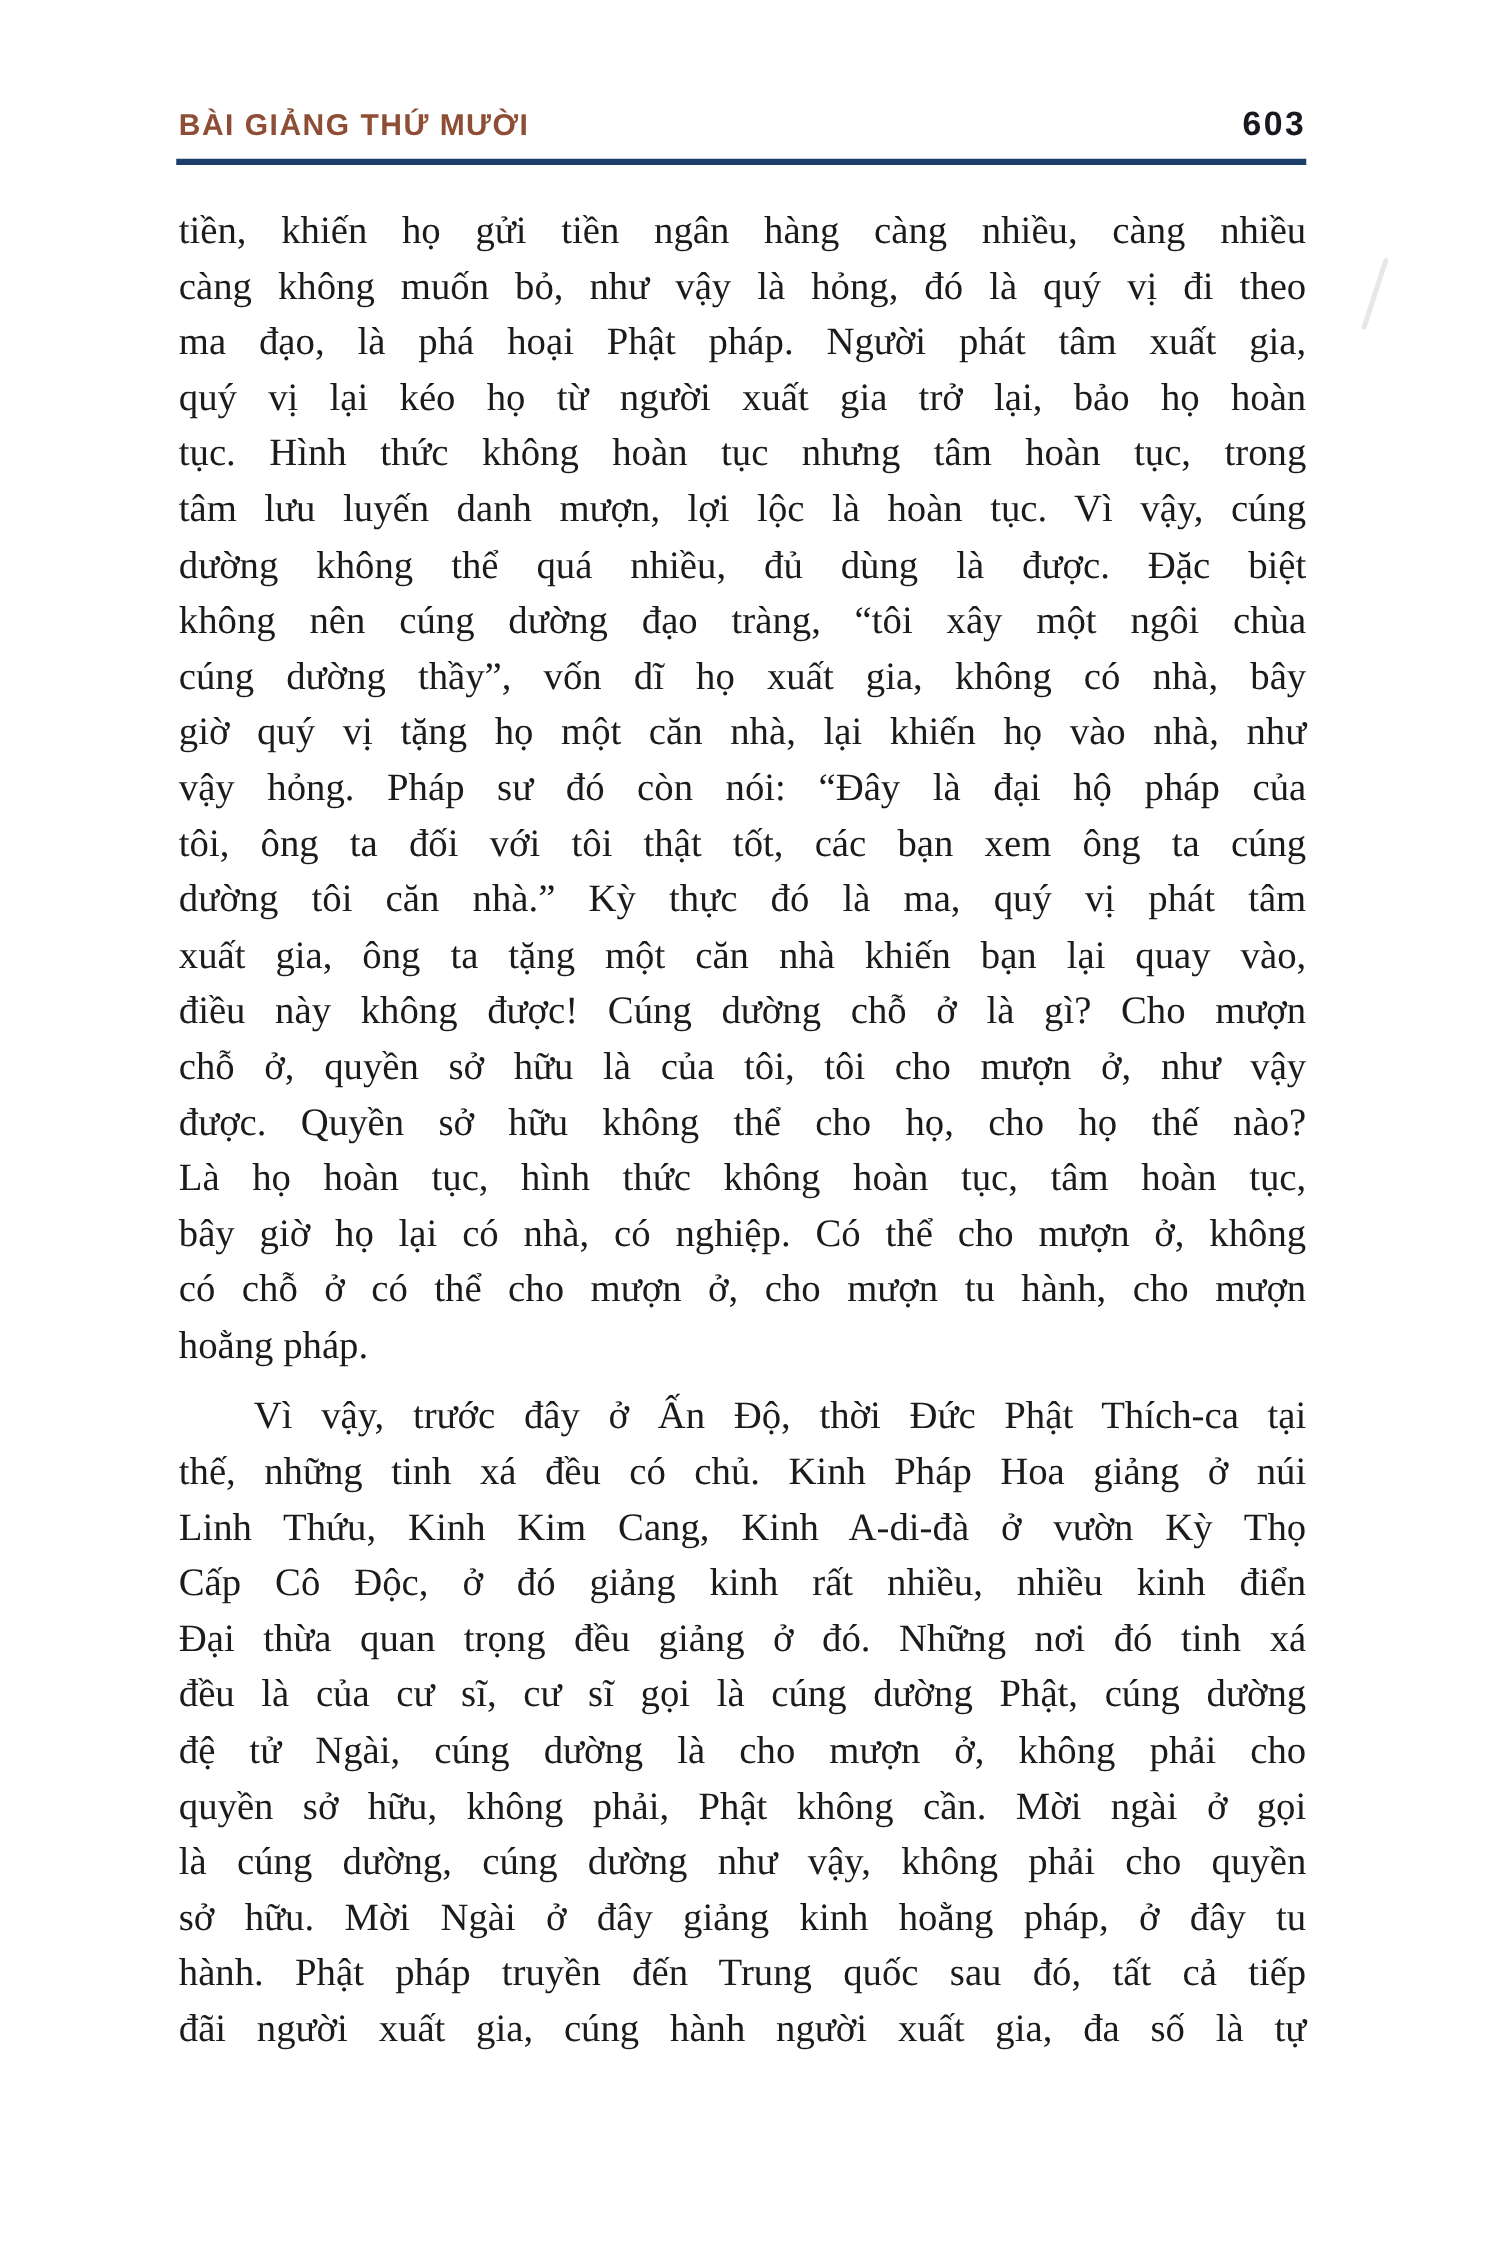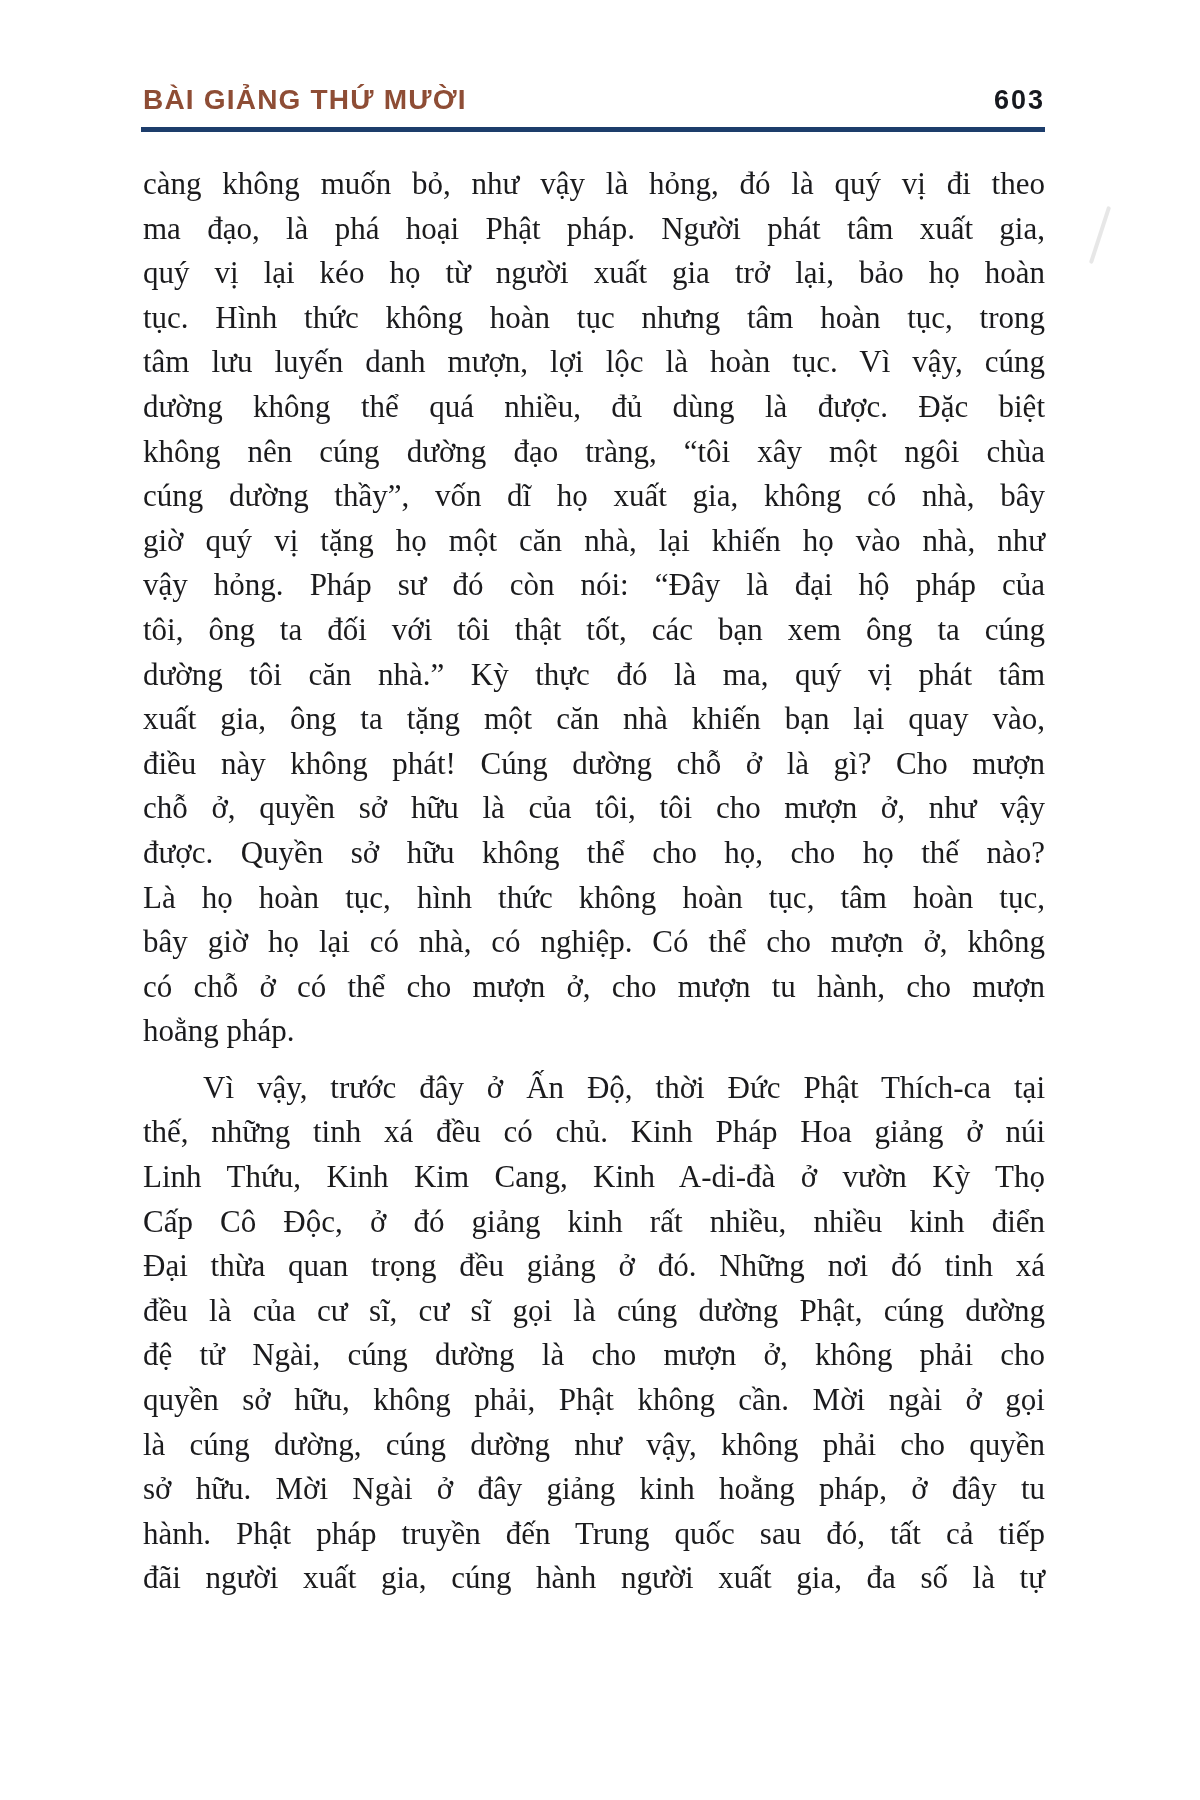--- a/index.html
+++ b/index.html
@@ -21,21 +21,21 @@
     left: 143px;
     right: 155px;
     top: 84px;
     display: flex;
     justify-content: space-between;
     align-items: baseline;
   }
   .header-title {
     font-family: "Liberation Sans", sans-serif;
     font-weight: 700;
-    font-size: 28px;
+    font-size: 24px;
     letter-spacing: 1.2px;
     color: #8e4d35;
     text-transform: uppercase;
   }
   .page-number {
     font-family: "Liberation Sans", sans-serif;
     font-weight: 700;
     font-size: 27px;
     letter-spacing: 2px;
     color: #17191f;
@@ -89,34 +89,35 @@
     <span class="header-title">BÀI GIẢNG THỨ MƯỜI</span>
     <span class="page-number">603</span>
   </div>
 
   <div class="header-rule"></div>
 
   <div class="scan-artifact"></div>
 
   <div class="body-text">
       <div class="para">
+        <div class="line">tiền, khiến họ gửi tiền ngân hàng càng nhiều, càng nhiều</div>
         <div class="line">càng không muốn bỏ, như vậy là hỏng, đó là quý vị đi theo</div>
         <div class="line">ma đạo, là phá hoại Phật pháp. Người phát tâm xuất gia,</div>
         <div class="line">quý vị lại kéo họ từ người xuất gia trở lại, bảo họ hoàn</div>
         <div class="line">tục. Hình thức không hoàn tục nhưng tâm hoàn tục, trong</div>
         <div class="line">tâm lưu luyến danh mượn, lợi lộc là hoàn tục. Vì vậy, cúng</div>
         <div class="line">dường không thể quá nhiều, đủ dùng là được. Đặc biệt</div>
         <div class="line">không nên cúng dường đạo tràng, “tôi xây một ngôi chùa</div>
         <div class="line">cúng dường thầy”, vốn dĩ họ xuất gia, không có nhà, bây</div>
         <div class="line">giờ quý vị tặng họ một căn nhà, lại khiến họ vào nhà, như</div>
         <div class="line">vậy hỏng. Pháp sư đó còn nói: “Đây là đại hộ pháp của</div>
         <div class="line">tôi, ông ta đối với tôi thật tốt, các bạn xem ông ta cúng</div>
         <div class="line">dường tôi căn nhà.” Kỳ thực đó là ma, quý vị phát tâm</div>
         <div class="line">xuất gia, ông ta tặng một căn nhà khiến bạn lại quay vào,</div>
-        <div class="line">điều này không phát! Cúng dường chỗ ở là gì? Cho mượn</div>
+        <div class="line">điều này không được! Cúng dường chỗ ở là gì? Cho mượn</div>
         <div class="line">chỗ ở, quyền sở hữu là của tôi, tôi cho mượn ở, như vậy</div>
         <div class="line">được. Quyền sở hữu không thể cho họ, cho họ thế nào?</div>
         <div class="line">Là họ hoàn tục, hình thức không hoàn tục, tâm hoàn tục,</div>
         <div class="line">bây giờ họ lại có nhà, có nghiệp. Có thể cho mượn ở, không</div>
         <div class="line">có chỗ ở có thể cho mượn ở, cho mượn tu hành, cho mượn</div>
         <div class="line lastline">hoằng pháp.</div>
       </div>
       <div class="para">
         <div class="line indent">Vì vậy, trước đây ở Ấn Độ, thời Đức Phật Thích-ca tại</div>
         <div class="line">thế, những tinh xá đều có chủ. Kinh Pháp Hoa giảng ở núi</div>

